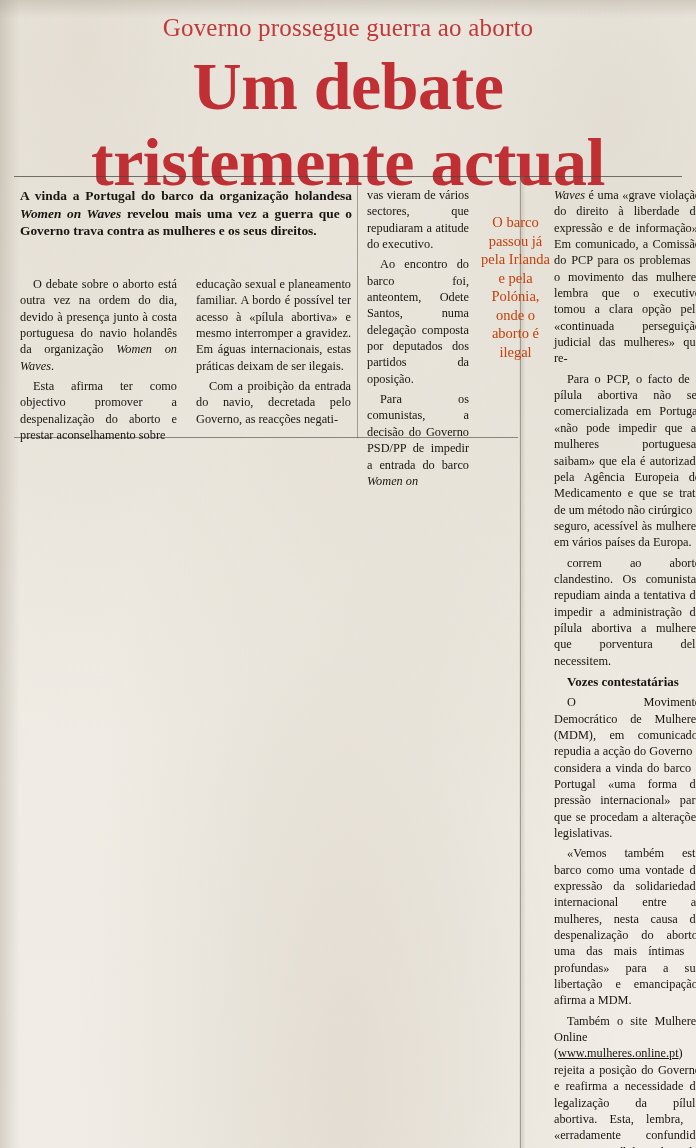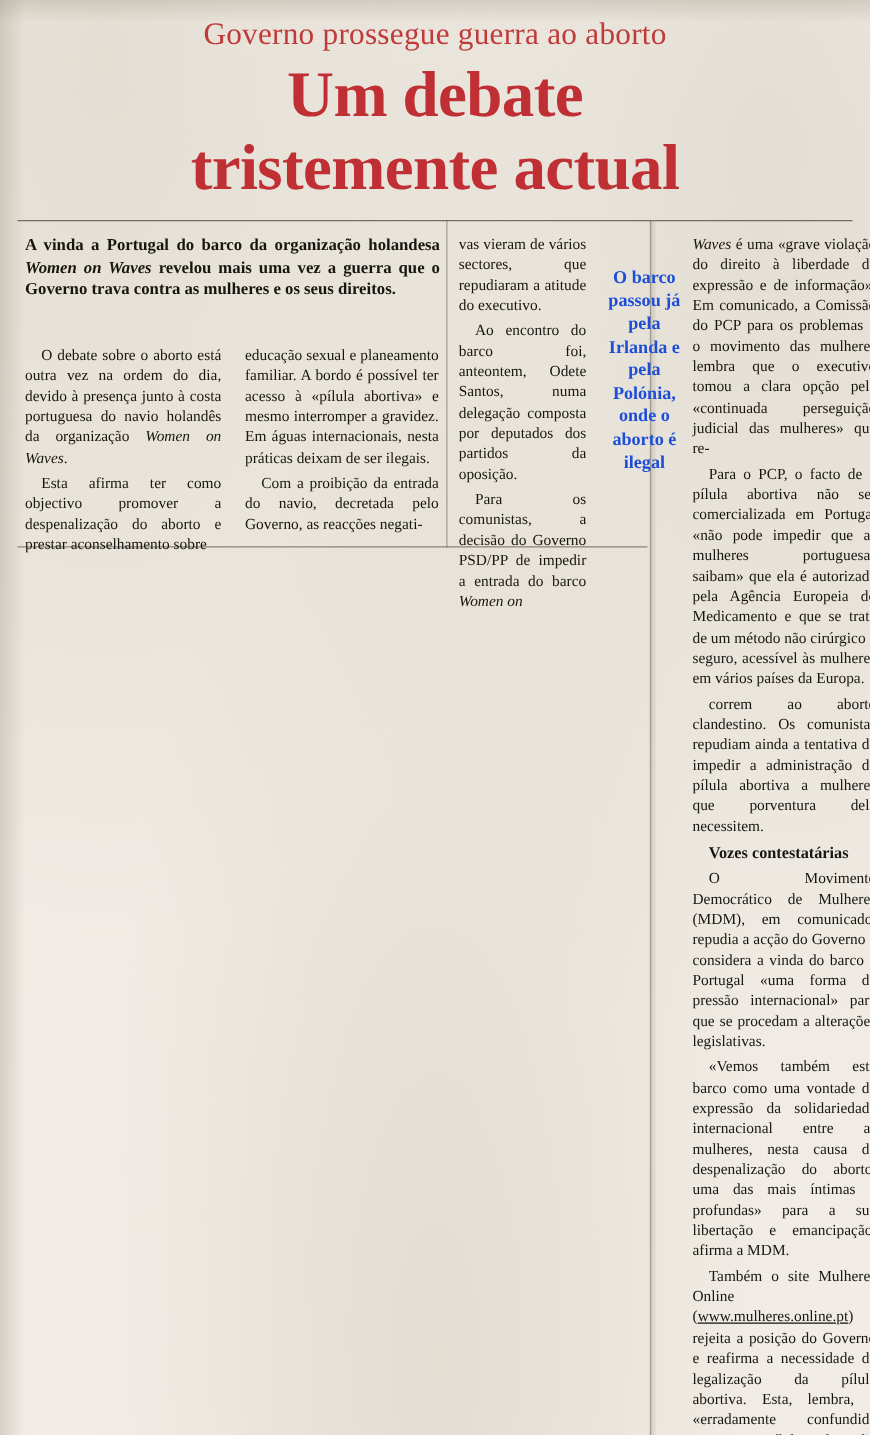--- a/index.html
+++ b/index.html
@@ -46,21 +46,21 @@
     letter-spacing: 0.2px;
     font-family: "Liberation Serif", serif;
   }
   .headline {
     position: absolute;
     top: 48px;
     left: 0;
     width: 696px;
     text-align: center;
     color: #bf2f33;
-    font-size: 52px;
+    font-size: 68px;
     line-height: 1.12;
     font-weight: bold;
     letter-spacing: -0.5px;
   }
   .headline .l1 { display: block; }
   .headline .l2 { display: block; }
 
   
   .rule-top {
     position: absolute;
@@ -118,24 +118,24 @@
     text-indent: 0;
   }
 
   
   .pullquote {
     position: absolute;
     left: 478px;
     top: 213px;
     width: 75px;
     text-align: center;
-    font-weight: bold;
+    font-weight: normal;
     font-size: 14.5px;
     line-height: 1.28;
-    color: #1d4ed8;
+    color: #c2410c;
   }
   .col-1b{ left: 16px;  top: 272px; width: 165px; }
   .col-2 { left: 192px; top: 272px; width: 163px; }
   .col-3 { left: 363px; top: 183px; width: 110px; }
   .col-4 { left: 550px; top: 183px; width: 155px; }
 
   a.inline-link {
     color: #17150f;
     text-decoration: underline;
   }
@@ -184,21 +184,21 @@
   <div class="col" style="left:16px; top:183px; width:340px;">
     <p class="noindent lead">A vinda a Portugal do barco da organização holandesa <i>Women on Waves</i> revelou mais uma vez a guerra que o Governo trava contra as mulheres e os seus direitos.</p>
   </div>
 
   <div class="col col-1b">
     <p>O debate sobre o aborto está outra vez na ordem do dia, devido à presença junto à costa portuguesa do navio holandês da organização <i>Women on Waves</i>.</p>
     <p>Esta afirma ter como objectivo promover a despenalização do aborto e prestar aconselhamento sobre</p>
   </div>
 
   <div class="col col-2">
-    <p class="noindent">educação sexual e planeamento familiar. A bordo é possível ter acesso à «pílula abortiva» e mesmo interromper a gravidez. Em águas internacionais, nesta práticas deixam de ser ilegais.</p>
+    <p class="noindent">educação sexual e planeamento familiar. A bordo é possível ter acesso à «pílula abortiva» e mesmo interromper a gravidez. Em águas internacionais, estas práticas deixam de ser ilegais.</p>
     <p>Com a proibição da entrada do navio, decretada pelo Governo, as reacções negati-</p>
   </div>
 
   <div class="col col-3">
     <p class="noindent">vas vieram de vários sectores, que repudiaram a atitude do executivo.</p>
     <p>Ao encontro do barco foi, anteontem, Odete Santos, numa delegação composta por deputados dos partidos da oposição.</p>
     <p>Para os comunistas, a decisão do Governo PSD/PP de impedir a entrada do barco <i>Women on</i></p>
   </div>
 
   <div class="pullquote">O barco passou já pela Irlanda e pela Polónia, onde o aborto é ilegal</div>

